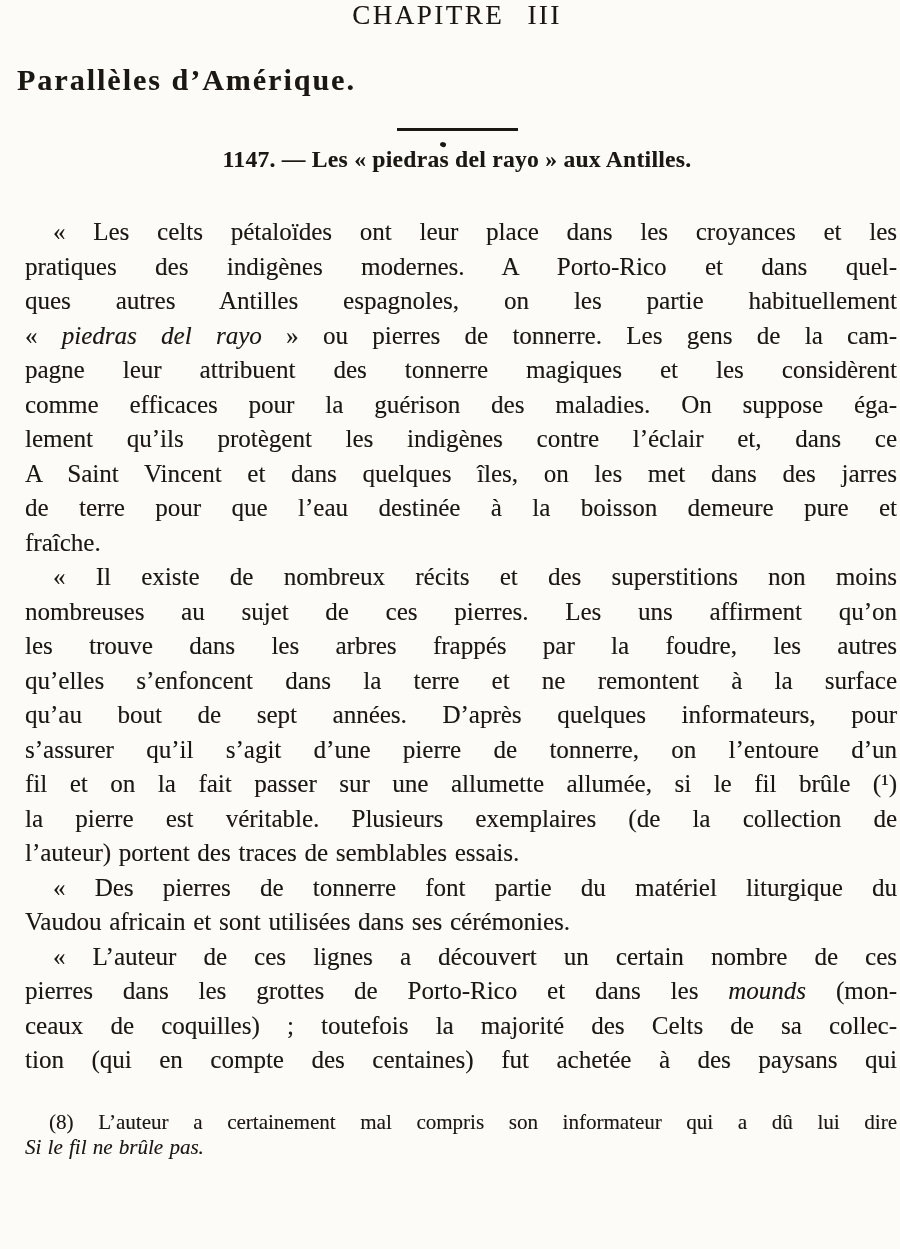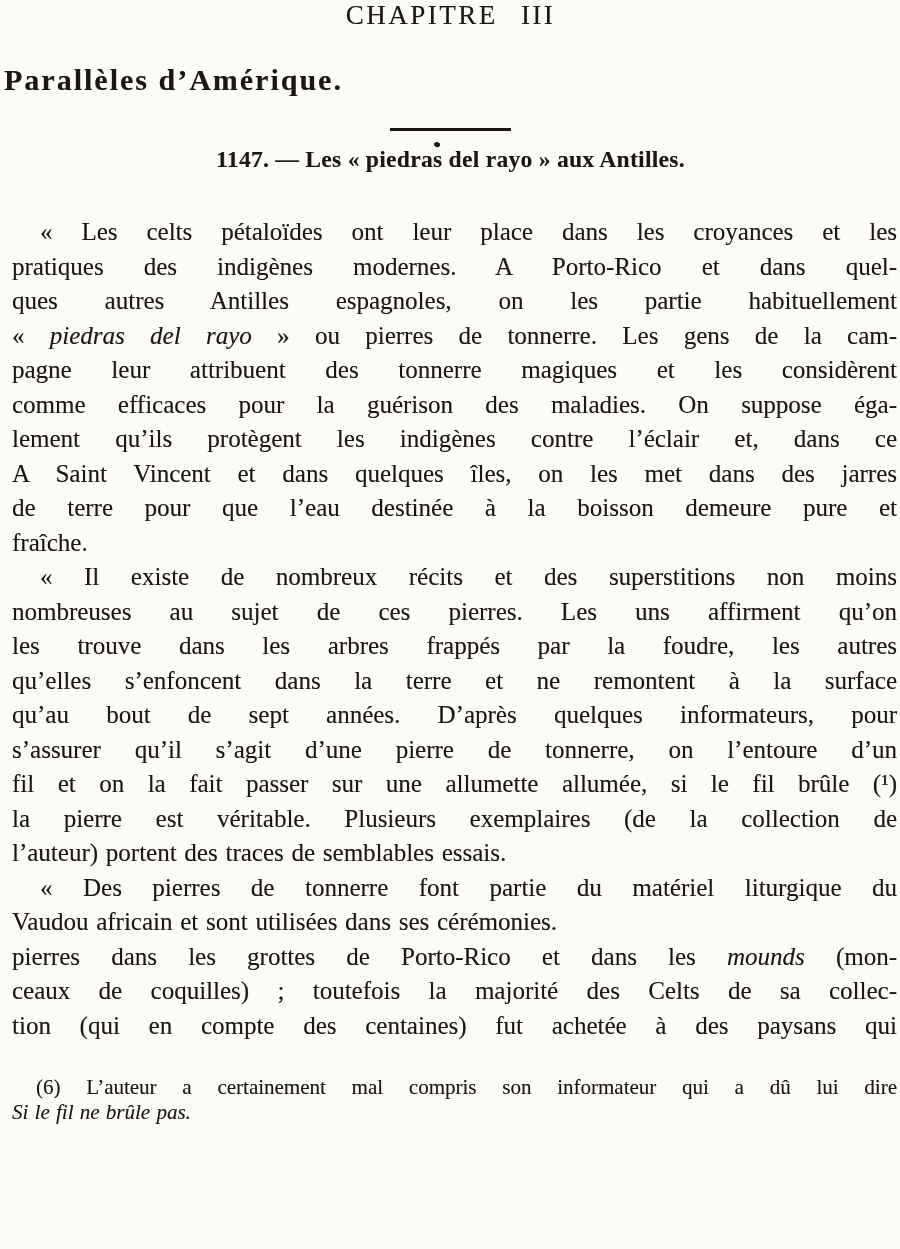--- a/index.html
+++ b/index.html
@@ -12,21 +12,21 @@
     overflow: hidden;
     background: var(--page-bg, #fcfbf8);
     color: var(--page-ink, #1b1713);
     font-family: "Liberation Serif", "DejaVu Serif", serif;
     -webkit-font-smoothing: antialiased;
   }
   .page {
     box-sizing: border-box;
     width: 900px;
     height: 1249px;
-    padding: 2px 3px 0 4px;
+    padding: 2px 3px 0 17px;
     text-shadow: 0.3px 0 0 rgba(20, 15, 10, 0.35);
   }
 
   
   .chapter {
     text-align: center;
     font-size: 27px;
     line-height: 27px;
     letter-spacing: 2.5px;
     word-spacing: 14px;
@@ -132,26 +132,27 @@
         <span class="line"><span>s’assurer qu’il s’agit d’une pierre de tonnerre, on l’entoure d’un</span></span>
         <span class="line"><span>fil et on la fait passer sur une allumette allumée, si le fil brûle (¹)</span></span>
         <span class="line"><span>la pierre est véritable. Plusieurs exemplaires (de la collection de</span></span>
         <span class="line last"><span>l’auteur) portent des traces de semblables essais.</span></span>
       </p>
       <p class="para">
         <span class="line indent"><span>« Des pierres de tonnerre font partie du matériel liturgique du</span></span>
         <span class="line last"><span>Vaudou africain et sont utilisées dans ses cérémonies.</span></span>
       </p>
       <p class="para">
+        <span class="line indent"><span>« L’auteur de ces lignes a découvert un certain nombre de ces</span></span>
         <span class="line"><span>pierres dans les grottes de Porto-Rico et dans les </span><i>mounds</i><span> (mon-</span></span>
         <span class="line"><span>ceaux de coquilles) ; toutefois la majorité des Celts de sa collec-</span></span>
         <span class="line"><span>tion (qui en compte des centaines) fut achetée à des paysans qui</span></span>
       </p>
     </main>
 
   <footer class="footnote">
       <p class="para">
-        <span class="line indent"><span>(6) L’auteur a certainement mal compris son informateur qui a dû lui dire</span></span>
+        <span class="line indent"><span>(8) L’auteur a certainement mal compris son informateur qui a dû lui dire</span></span>
         <span class="line last"><i>Si le fil ne brûle pas.</i></span>
       </p>
     </footer>
 
 </div>
 
 </body></html>

